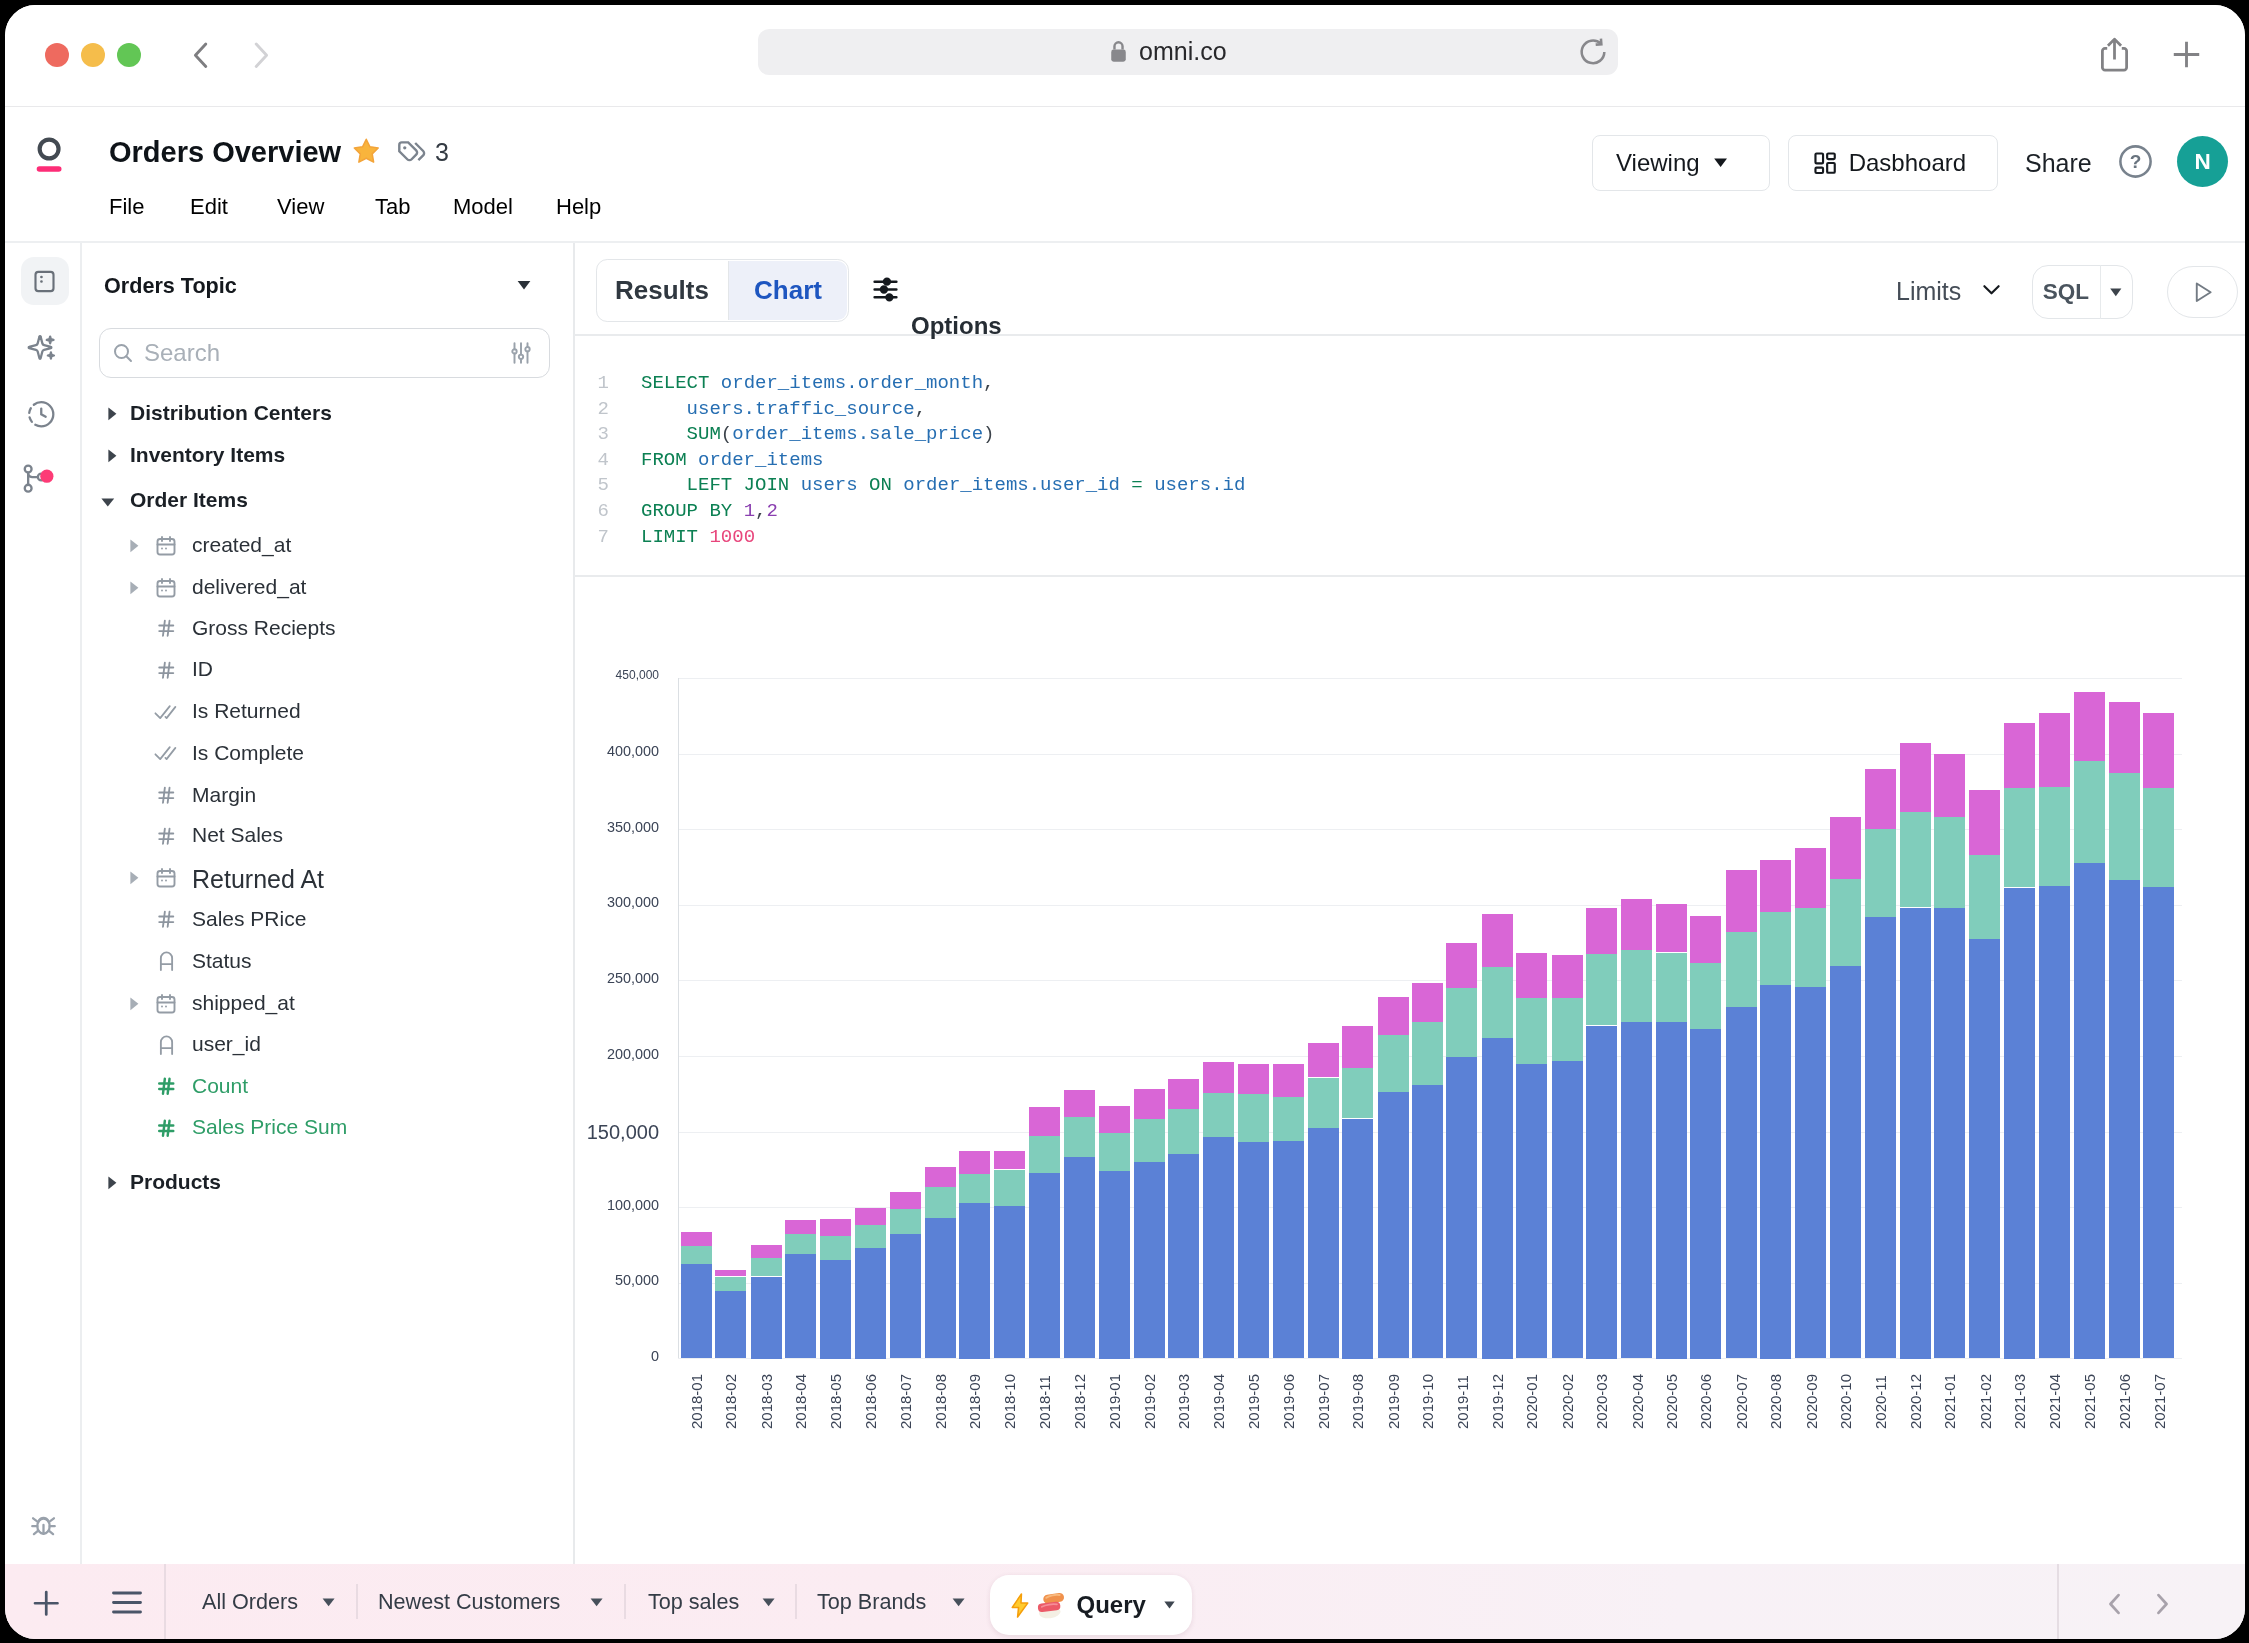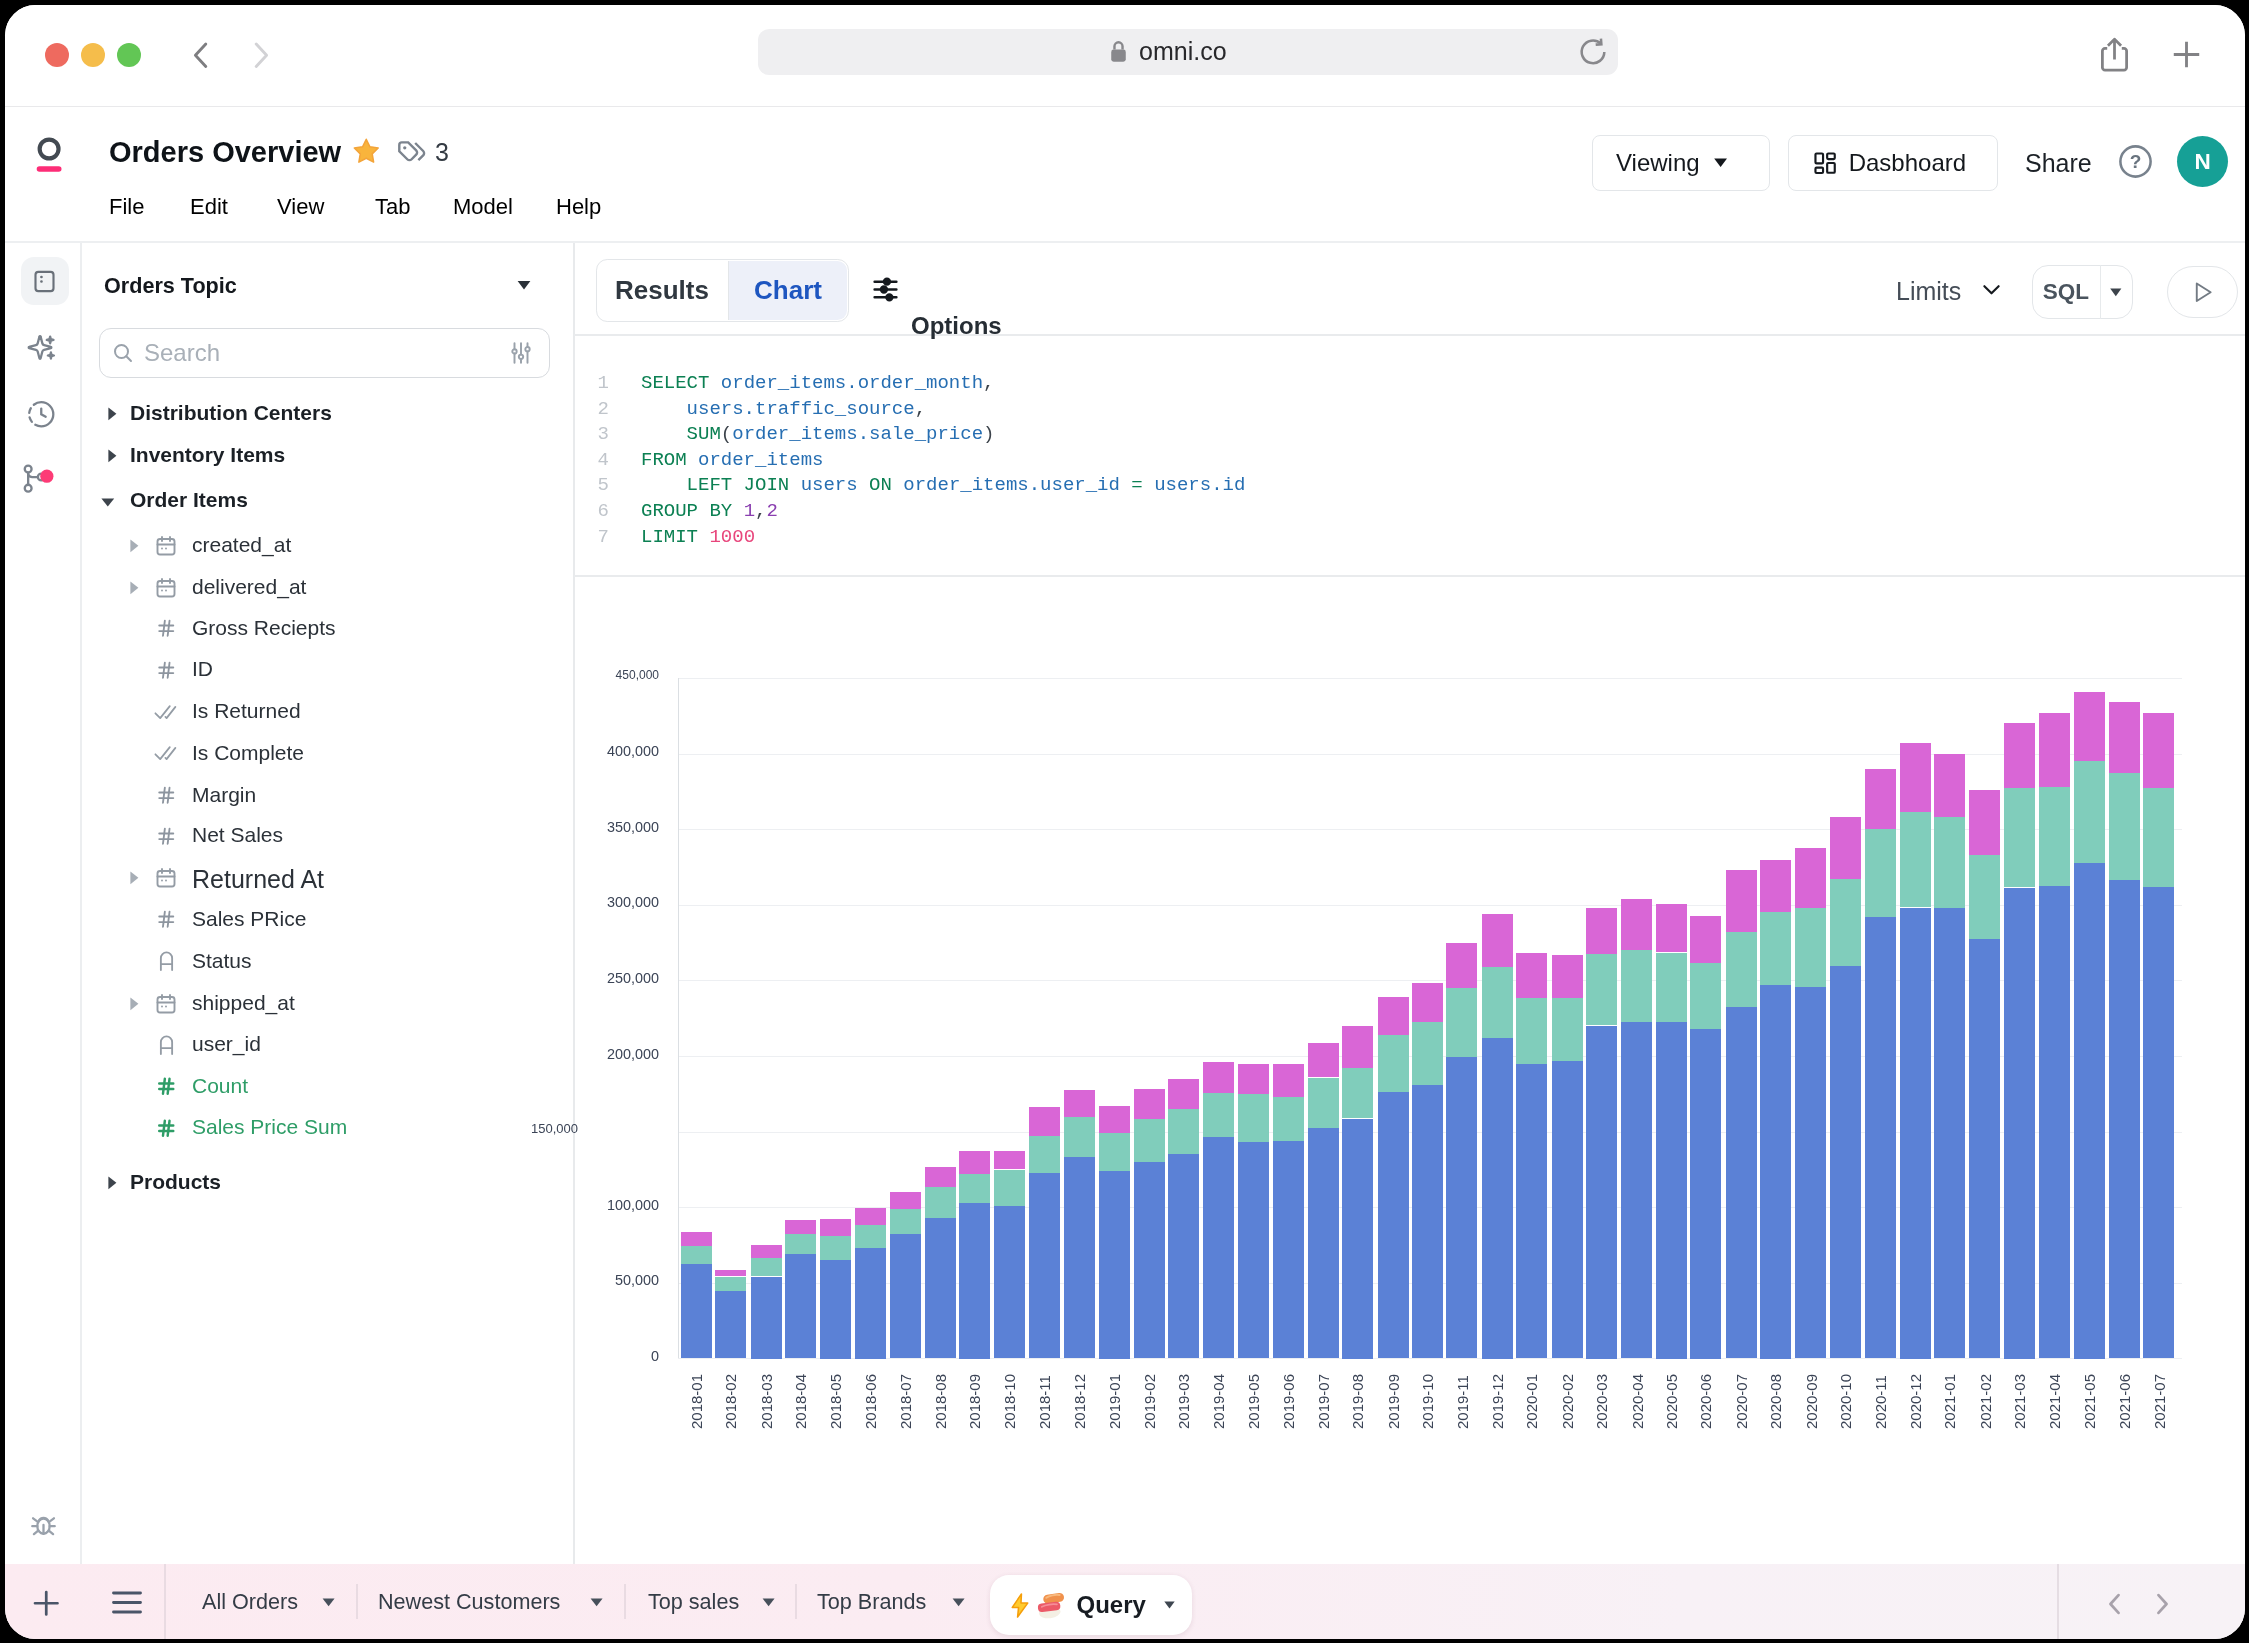--- a/index.html
+++ b/index.html
@@ -328,21 +328,21 @@
 <div class="abs" style="left:531px;top:743px;width:128px;text-align:right;font-size:14.4px;color:#3b4456;">400,000</div>
 <div class="abs" style="left:678px;top:829px;width:1504px;height:1.2px;background:#edeff2;"></div>
 <div class="abs" style="left:531px;top:819px;width:128px;text-align:right;font-size:14.4px;color:#3b4456;">350,000</div>
 <div class="abs" style="left:678px;top:905px;width:1504px;height:1.2px;background:#edeff2;"></div>
 <div class="abs" style="left:531px;top:894px;width:128px;text-align:right;font-size:14.4px;color:#3b4456;">300,000</div>
 <div class="abs" style="left:678px;top:980px;width:1504px;height:1.2px;background:#edeff2;"></div>
 <div class="abs" style="left:531px;top:970px;width:128px;text-align:right;font-size:14.4px;color:#3b4456;">250,000</div>
 <div class="abs" style="left:678px;top:1056px;width:1504px;height:1.2px;background:#edeff2;"></div>
 <div class="abs" style="left:531px;top:1046px;width:128px;text-align:right;font-size:14.4px;color:#3b4456;">200,000</div>
 <div class="abs" style="left:678px;top:1132px;width:1504px;height:1.2px;background:#edeff2;"></div>
-<div class="abs" style="left:531px;top:1121px;width:128px;font-size:13px;color:#3b4456;">150,000</div>
+<div class="abs" style="left:531px;top:1121px;width:128px;text-align:right;font-size:20px;color:#3b4456;">150,000</div>
 <div class="abs" style="left:678px;top:1207px;width:1504px;height:1.2px;background:#edeff2;"></div>
 <div class="abs" style="left:531px;top:1197px;width:128px;text-align:right;font-size:14.4px;color:#3b4456;">100,000</div>
 <div class="abs" style="left:678px;top:1283px;width:1504px;height:1.2px;background:#edeff2;"></div>
 <div class="abs" style="left:531px;top:1272px;width:128px;text-align:right;font-size:14.4px;color:#3b4456;">50,000</div>
 <div class="abs" style="left:678px;top:1358px;width:1504px;height:1.2px;background:#edeff2;"></div>
 <div class="abs" style="left:531px;top:1348px;width:128px;text-align:right;font-size:14.4px;color:#3b4456;">0</div>
 <div class="abs" style="left:678px;top:678px;width:1.2px;height:680px;background:#dbdfe3;"></div>
 <div class="abs" style="left:681px;top:1264px;width:30.5px;height:94px;background:#5b81d6;"></div>
 <div class="abs" style="left:681px;top:1246px;width:30.5px;height:18.4px;background:#80cdbb;"></div>
 <div class="abs" style="left:681px;top:1232px;width:30.5px;height:14.4px;background:#d966d6;"></div>

